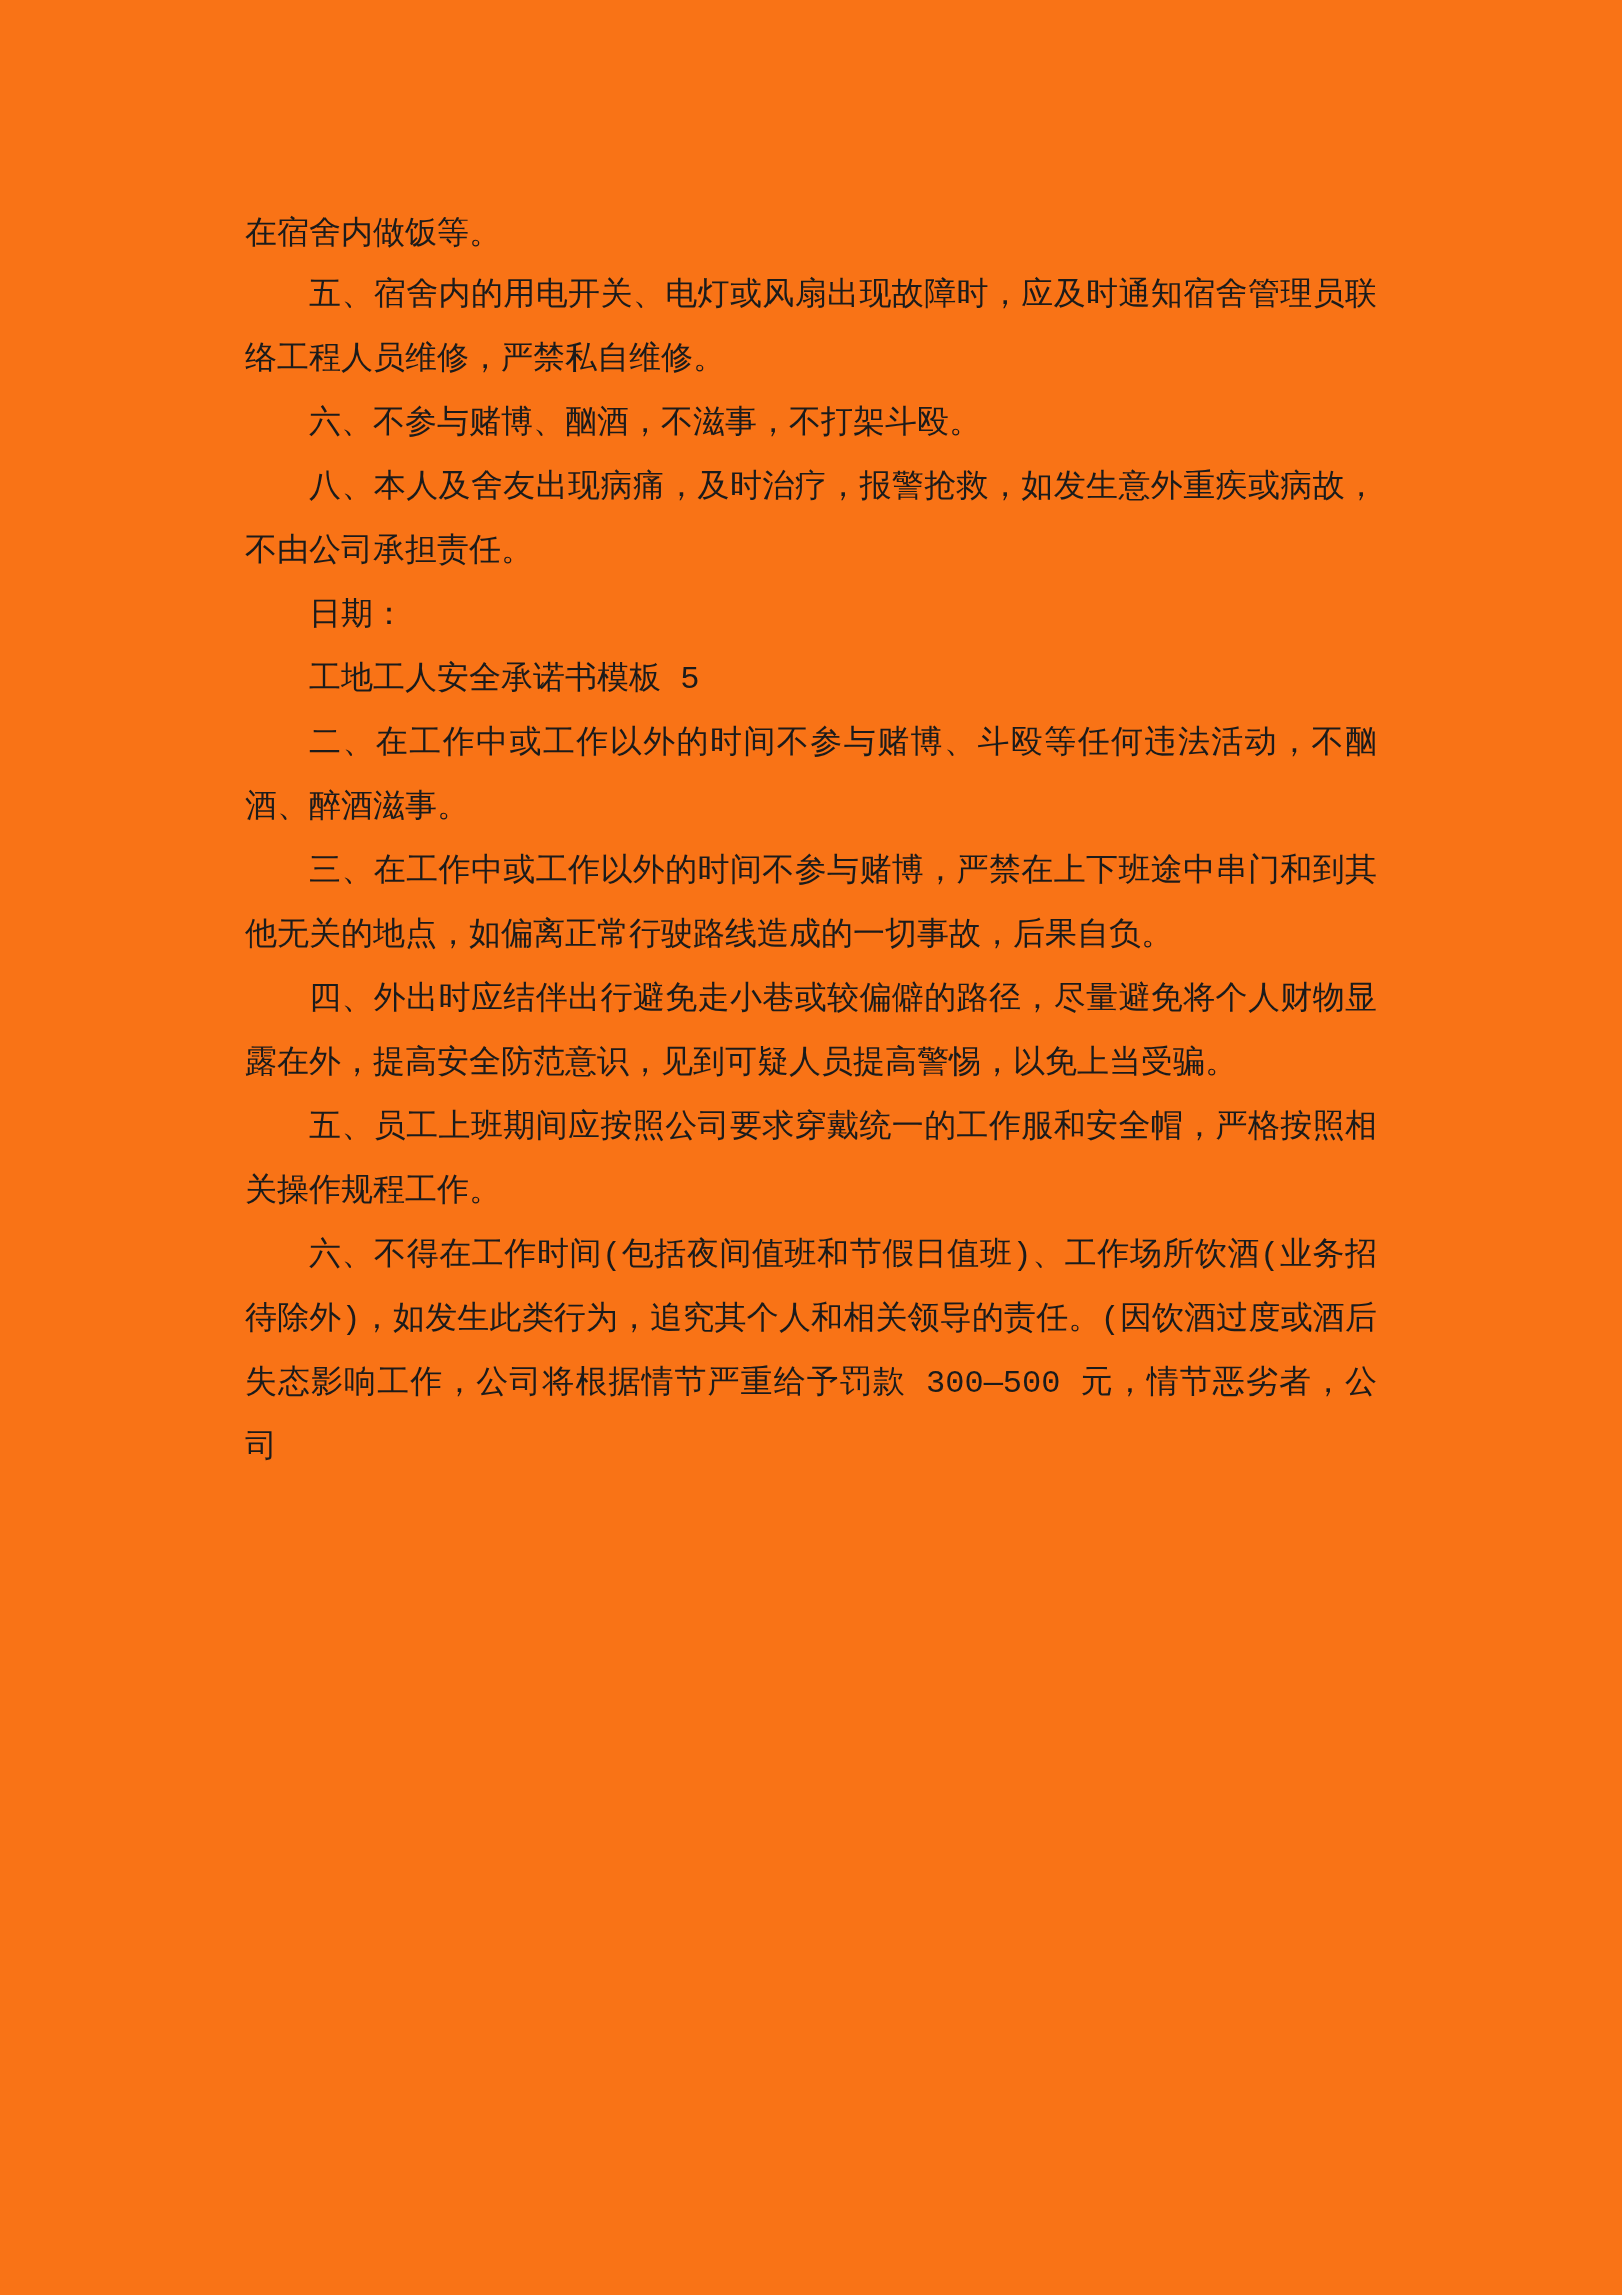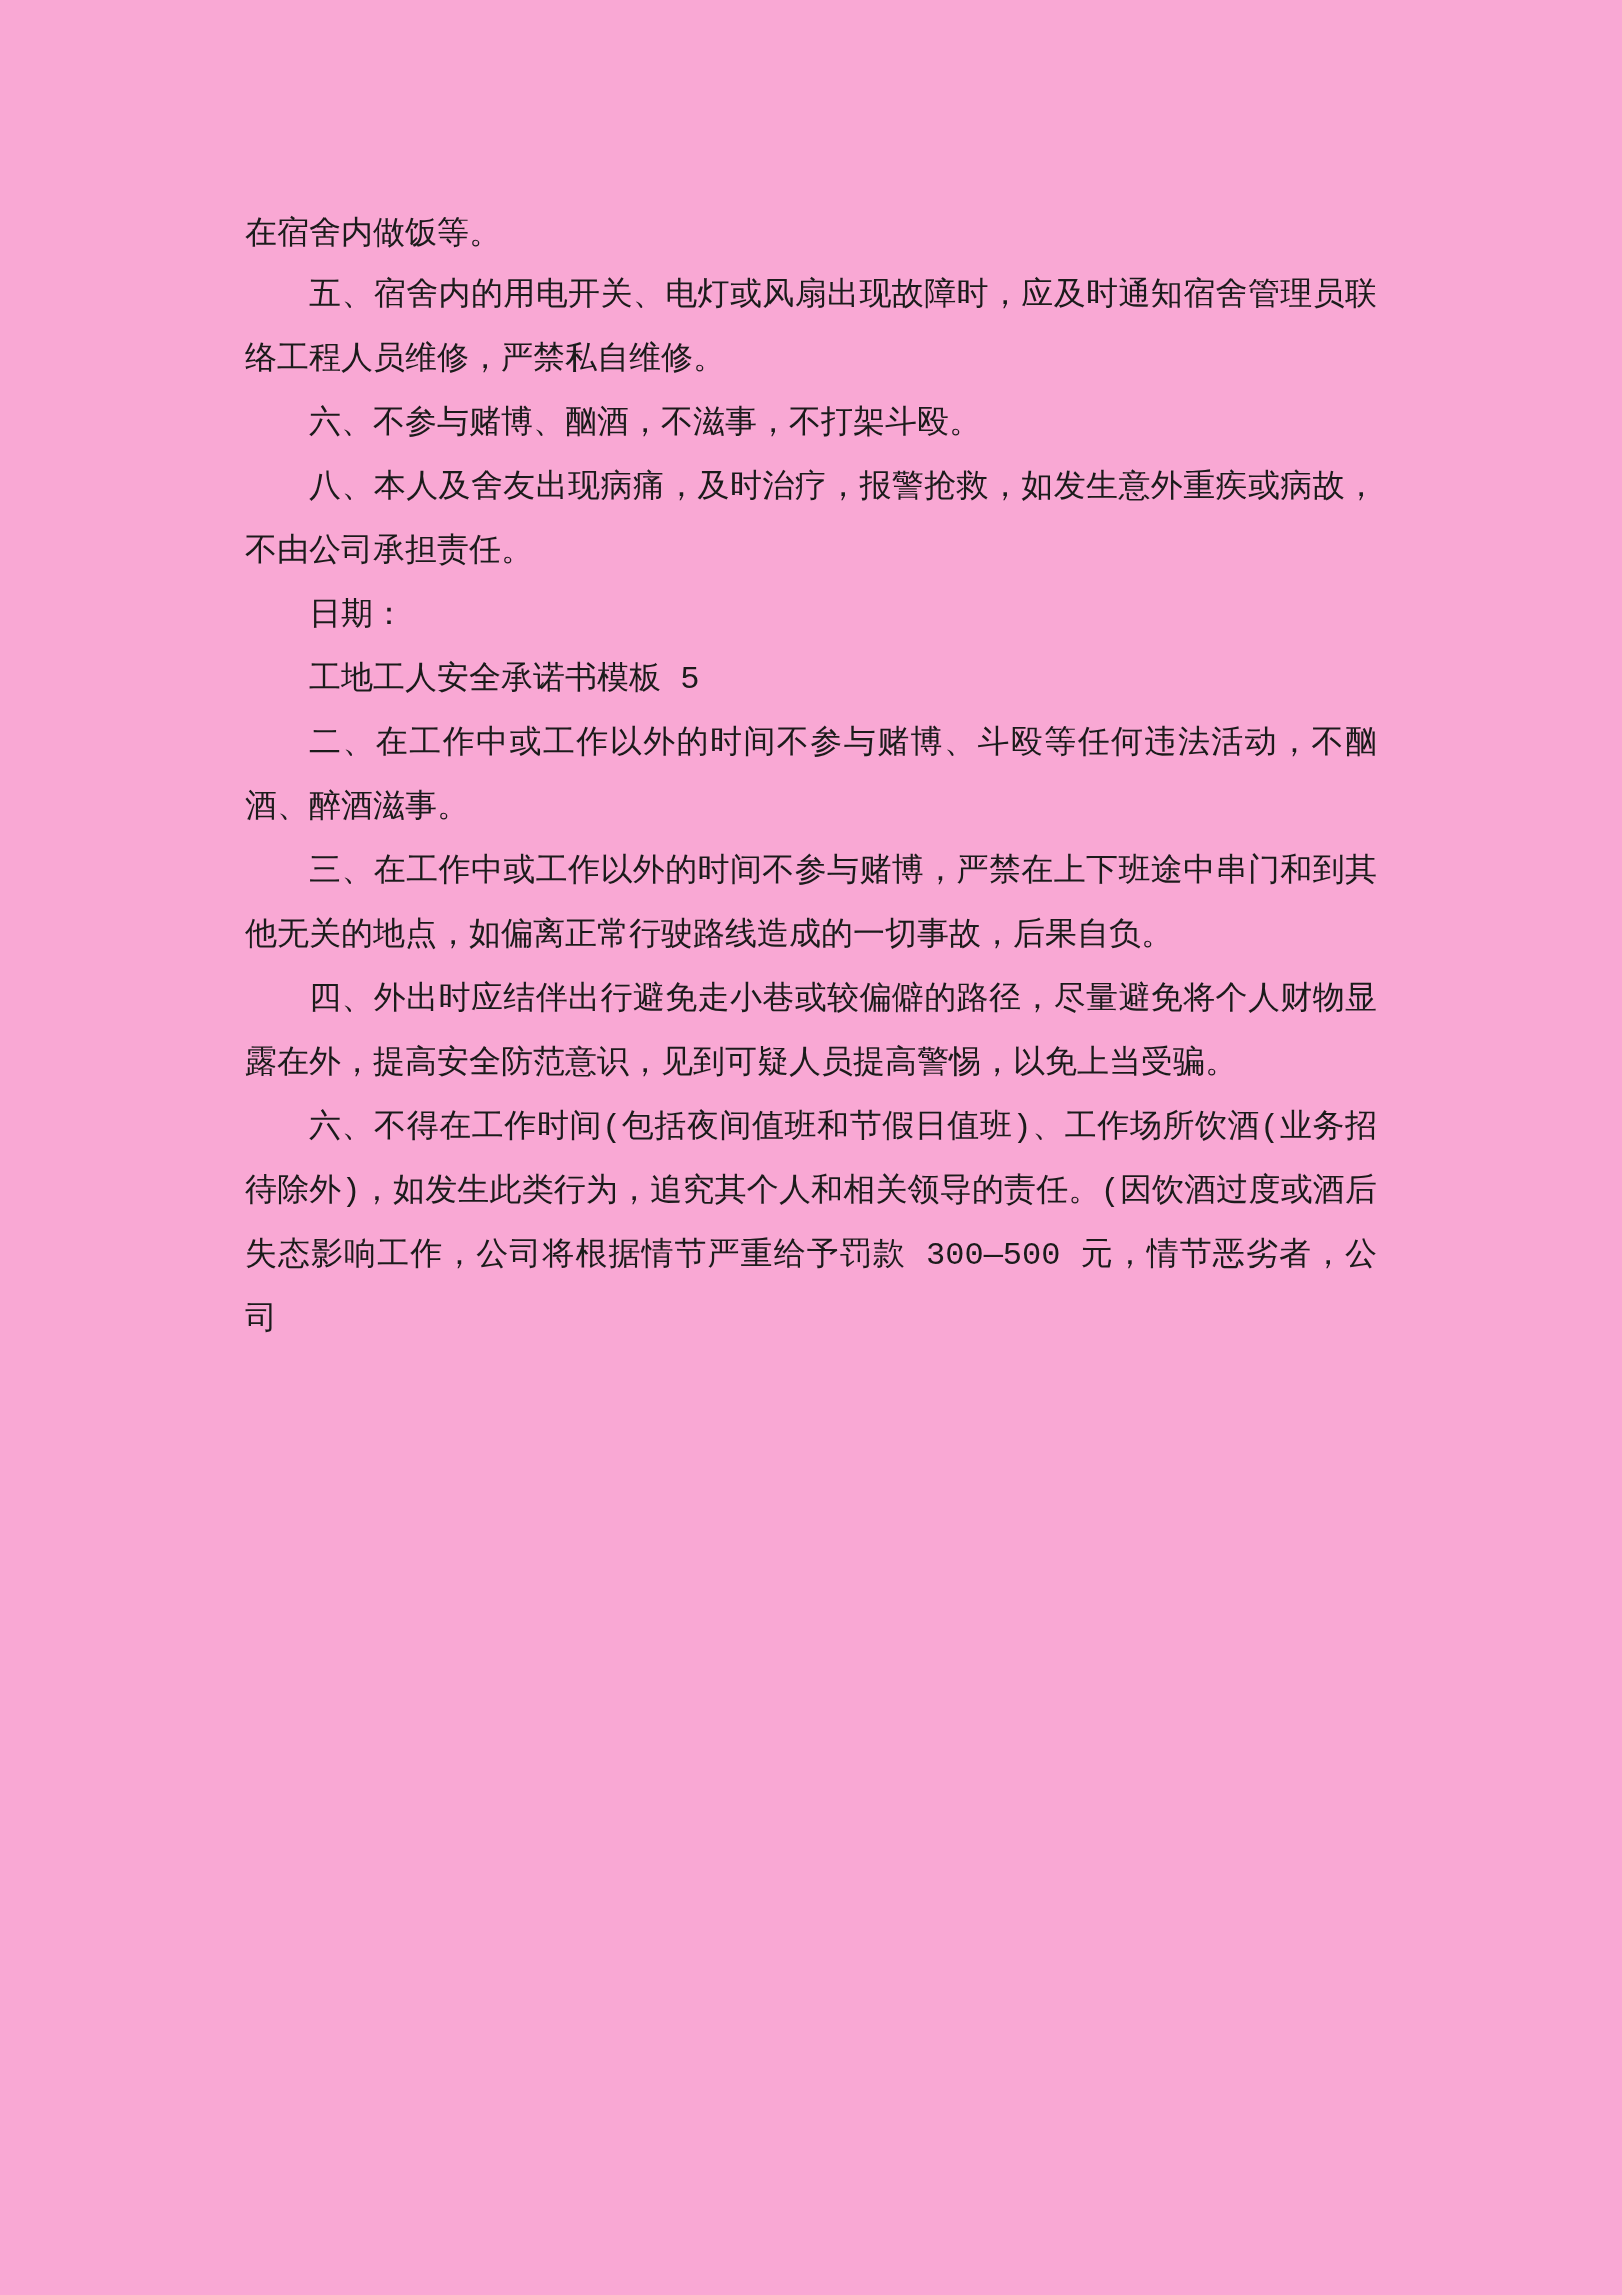--- a/index.html
+++ b/index.html
@@ -9,21 +9,21 @@
   body {
     width: 1623px;
     height: 2295px;
     background: #fbfbfb;
     font-family: "Liberation Serif", "DejaVu Serif", serif;
   }
   .page {
     position: relative;
     width: 1623px;
     height: 2295px;
-    background: #f9a8d4;
+    background: #f97316;
     overflow: hidden;
   }
   .doc-content {
     position: absolute;
     left: 245px;
     top: 200px;
     width: 1132px;
     font-size: 32px;
     line-height: 64px;
     color: #1b1b1b;
@@ -65,17 +65,18 @@
       <p class="indented">工地工人安全承诺书模板 5</p>
 
 
 
       <p class="indented">二、在工作中或工作以外的时间不参与赌博、斗殴等任何违法活动，不酗酒、醉酒滋事。</p>
 
       <p class="indented">三、在工作中或工作以外的时间不参与赌博，严禁在上下班途中串门和到其他无关的地点，如偏离正常行驶路线造成的一切事故，后果自负。</p>
 
       <p class="indented">四、外出时应结伴出行避免走小巷或较偏僻的路径，尽量避免将个人财物显露在外，提高安全防范意识，见到可疑人员提高警惕，以免上当受骗。</p>
 
+      <p class="indented">五、员工上班期间应按照公司要求穿戴统一的工作服和安全帽，严格按照相关操作规程工作。</p>
 
       <p class="indented">六、不得在工作时间(包括夜间值班和节假日值班)、工作场所饮酒(业务招待除外)，如发生此类行为，追究其个人和相关领导的责任。(因饮酒过度或酒后失态影响工作，公司将根据情节严重给予罚款 300—500 元，情节恶劣者，公司</p>
     </div>
 </div>
 
 
 </body></html>

